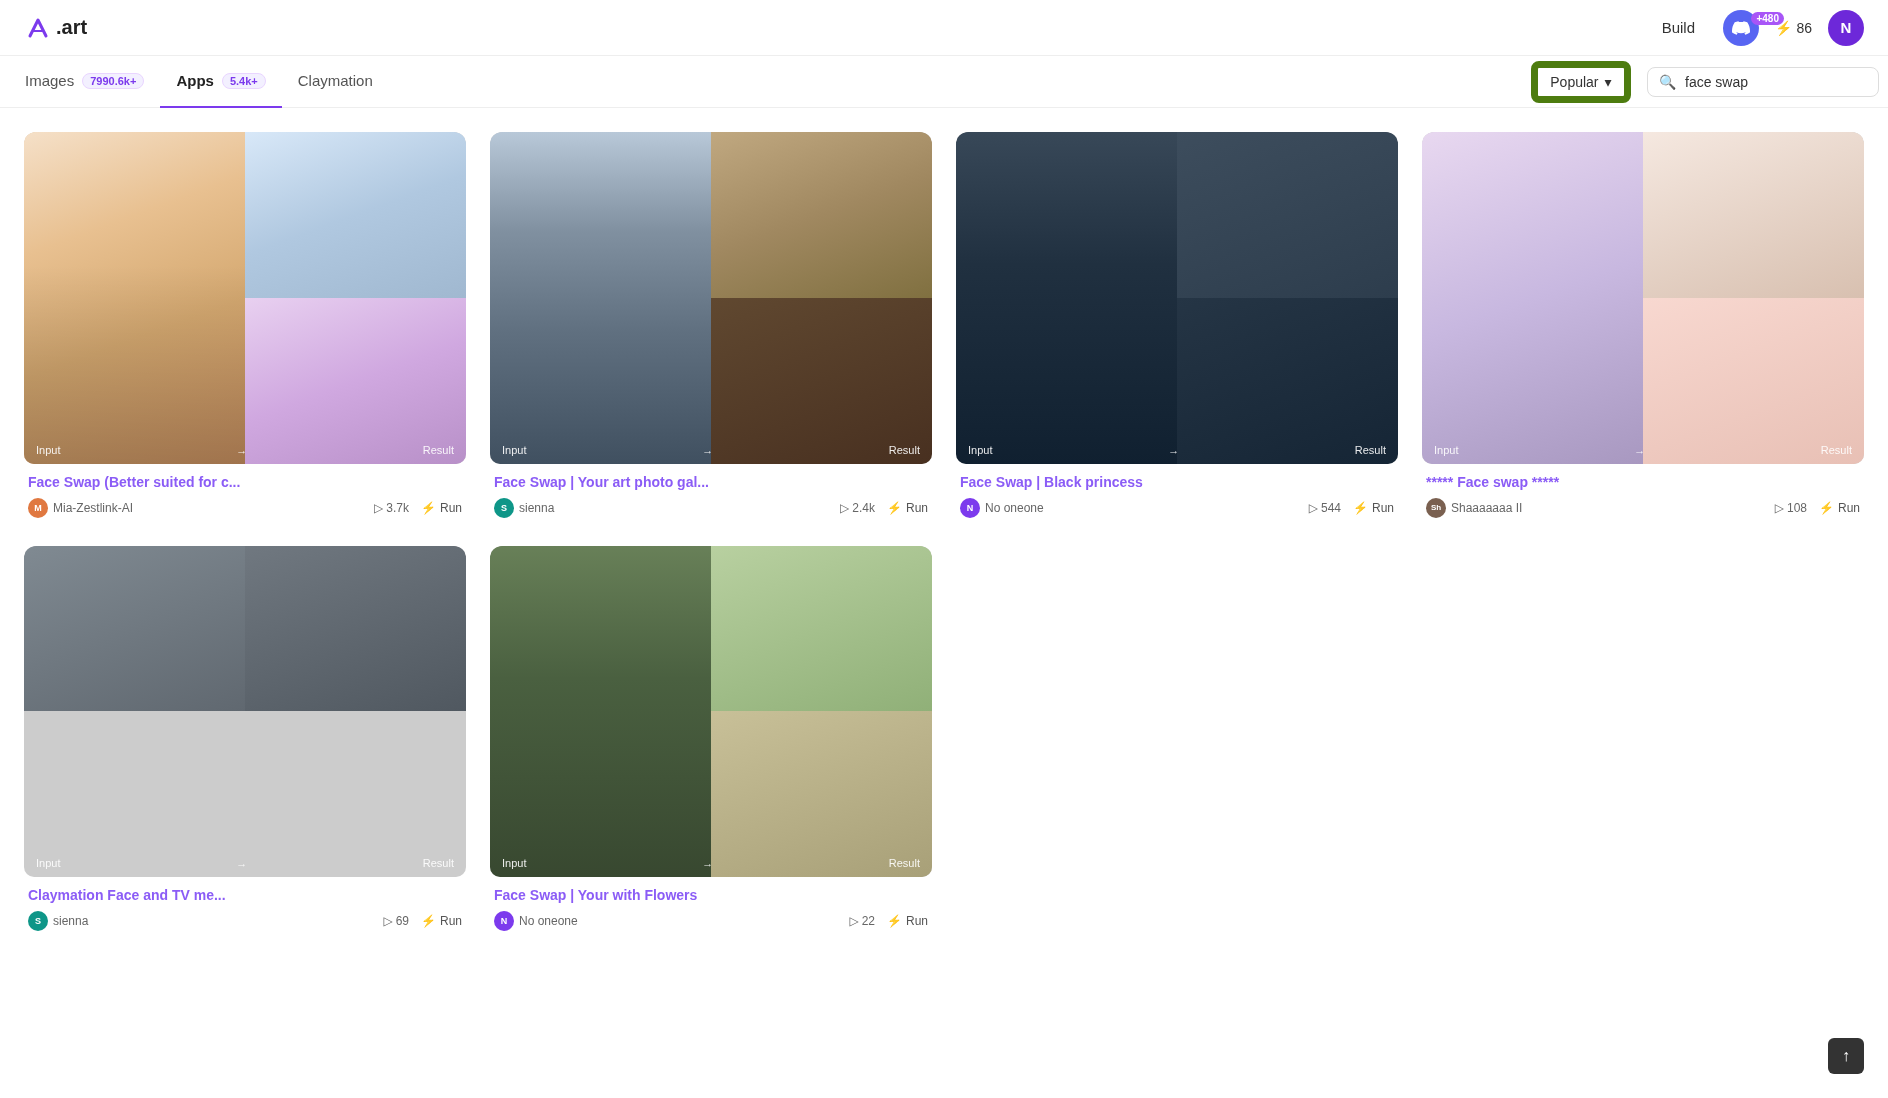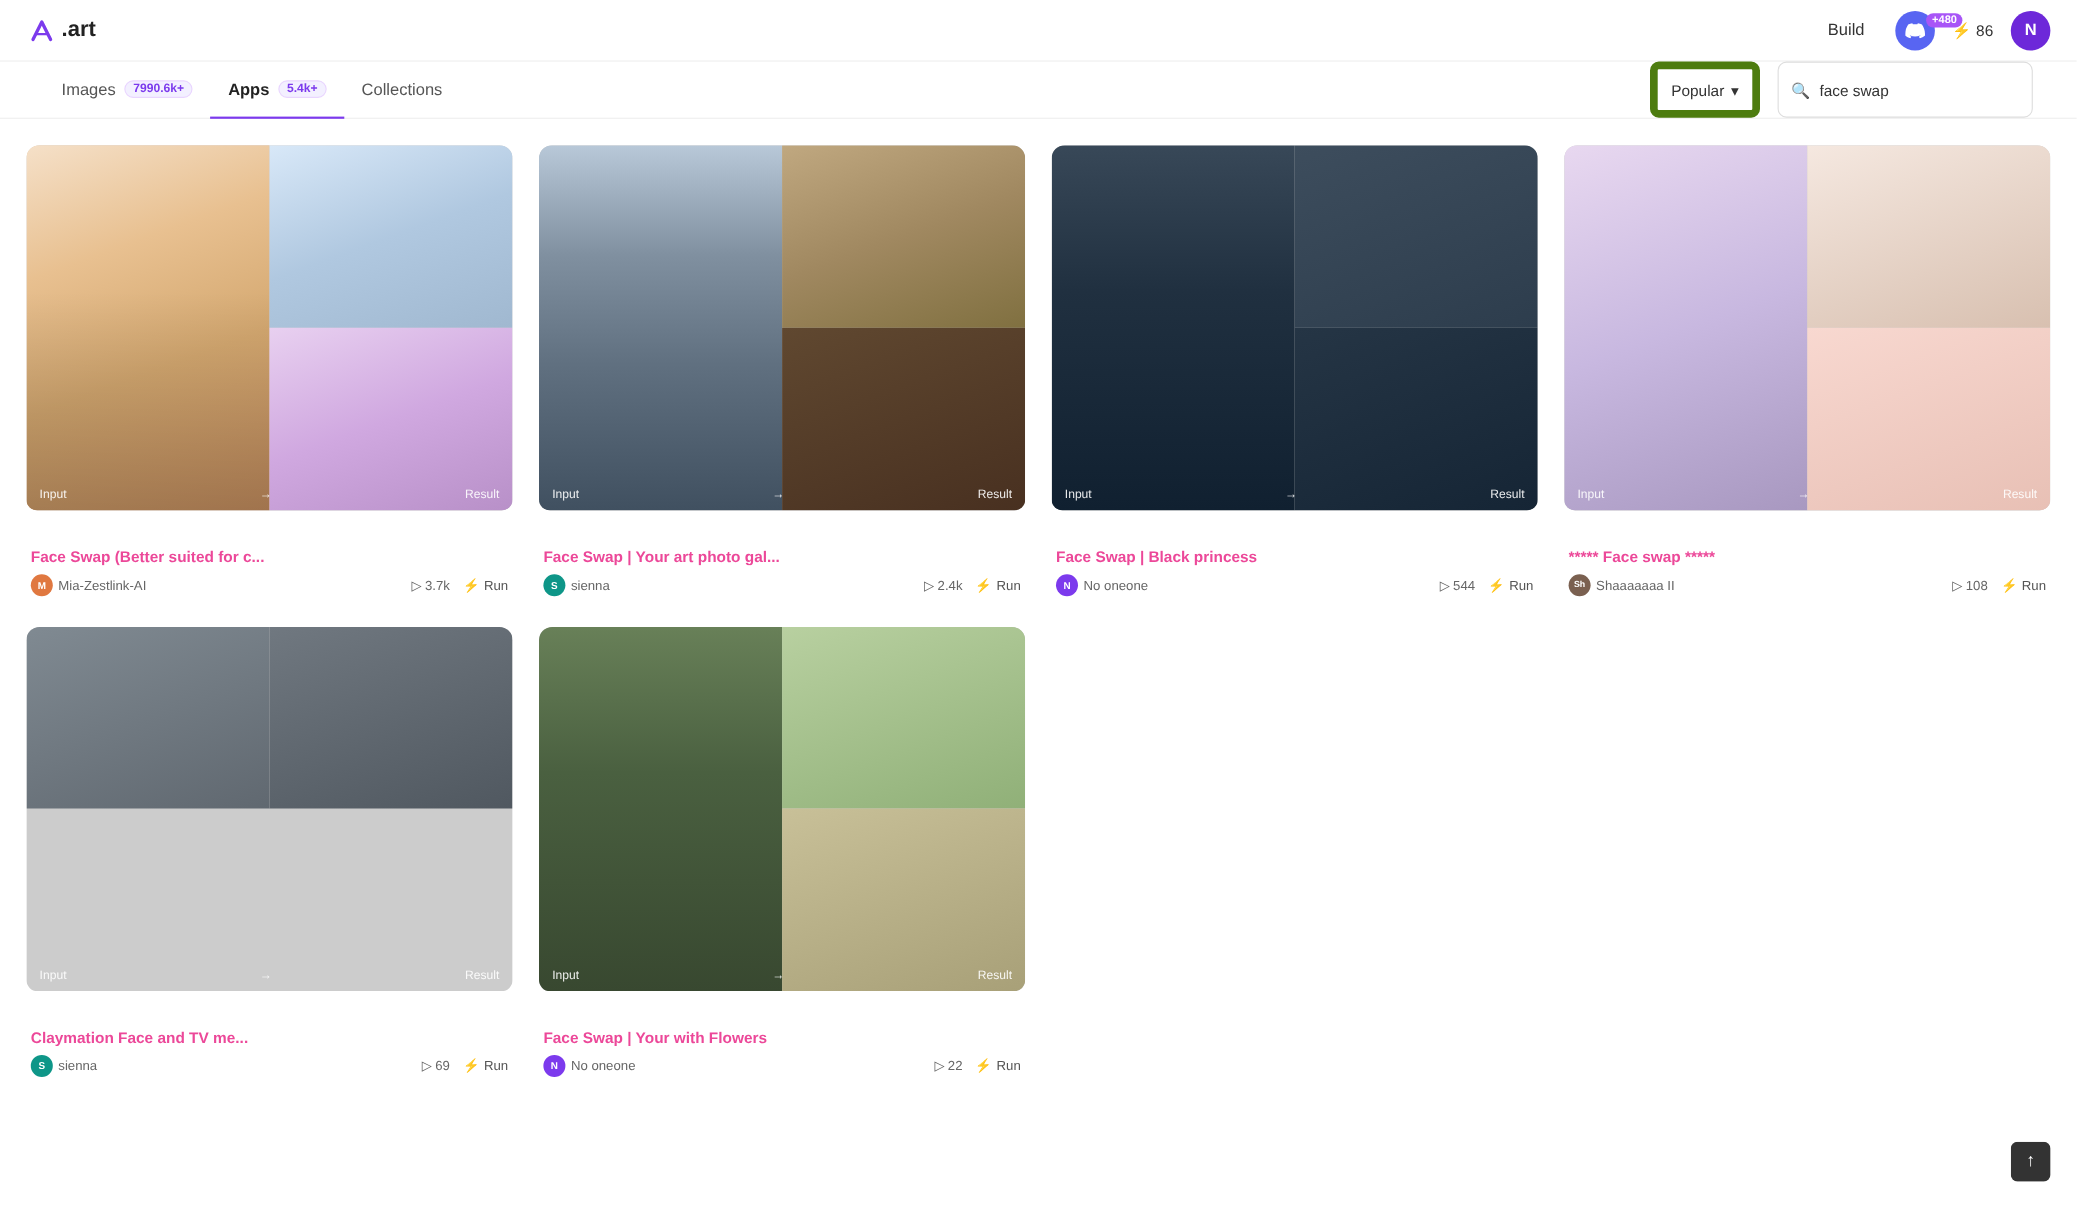--- a/index.html
+++ b/index.html
@@ -81,21 +81,22 @@
       border-radius: 50%;
       color: #fff;
       font-weight: 700;
       font-size: 15px;
       cursor: pointer;
     }
 
     
     .nav-tabs {
       display: flex;
-      padding: 0 40px;
+      align-items: center;
+      padding: 0 9px;
       gap: 0;
       border-bottom: 1px solid #eee;
       height: 52px;
     }
     .nav-tab {
       display: flex;
       align-items: center;
       gap: 8px;
       padding: 0 16px;
       height: 52px;
@@ -202,26 +203,25 @@
       color: rgba(255,255,255,0.9);
       pointer-events: none;
       align-items: flex-end;
     }
     .card-info {
       padding: 10px 4px 4px 4px;
     }
     .card-title {
       font-size: 14px;
       font-weight: 600;
-      color: #ec4899;
+      color: #8b5cf6;
       margin-bottom: 8px;
       white-space: nowrap;
       overflow: hidden;
       text-overflow: ellipsis;
-      margin-top: 24px;
     }
     .card-meta {
       display: flex;
       align-items: center;
       gap: 12px;
       font-size: 12px;
       color: #666;
     }
     .card-author {
       display: flex;
@@ -315,21 +315,21 @@
 <nav class="nav-tabs">
   <a class="nav-tab" href="#">
     <span>Images</span>
     <span class="tab-badge">7990.6k+</span>
   </a>
   <a class="nav-tab active" href="#">
     <span>Apps</span>
     <span class="tab-badge">5.4k+</span>
   </a>
   <a class="nav-tab" href="#">
-    <span>Collections</span>
+    <span>Claymation</span>
   </a>
   <div class="nav-spacer"></div>
   <button class="filter-btn">
     <span>Popular</span>
     <span>▾</span>
   </button>
   <div style="width:16px"></div>
   <div class="search-box">
     <span style="color:#999;font-size:14px;">🔍</span>
     <input type="text" value="face swap" placeholder="face swap" style="">

